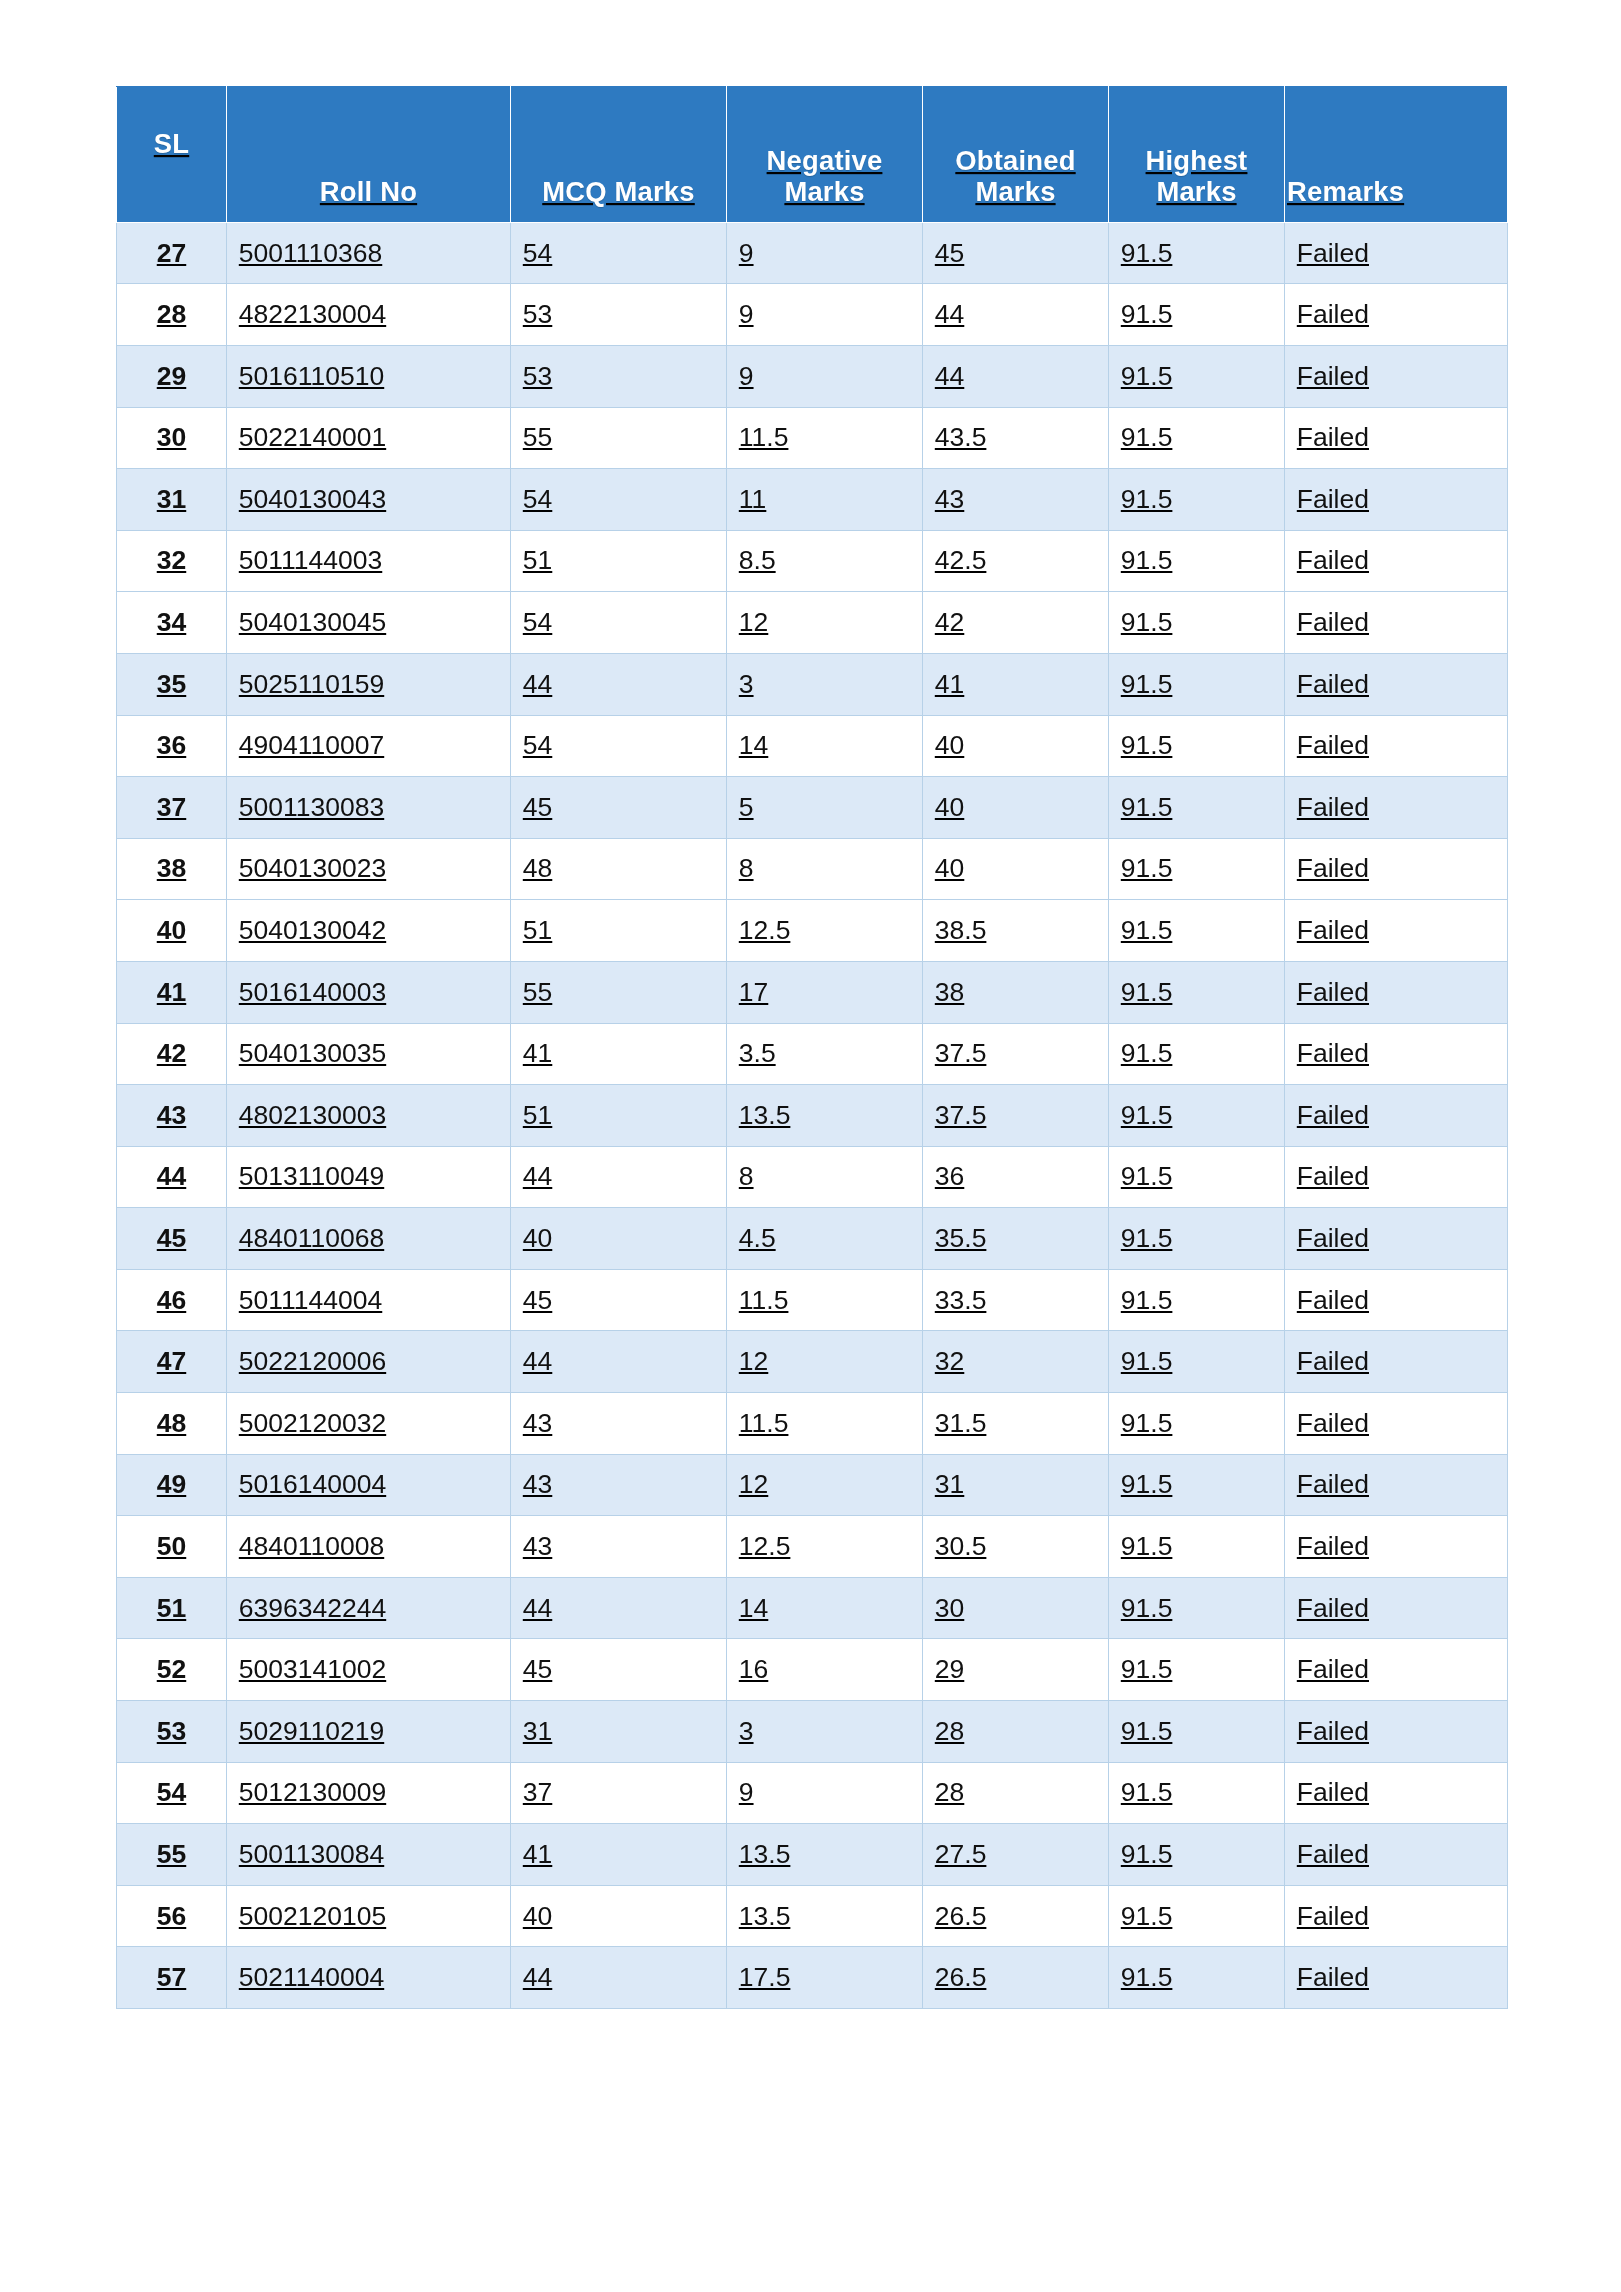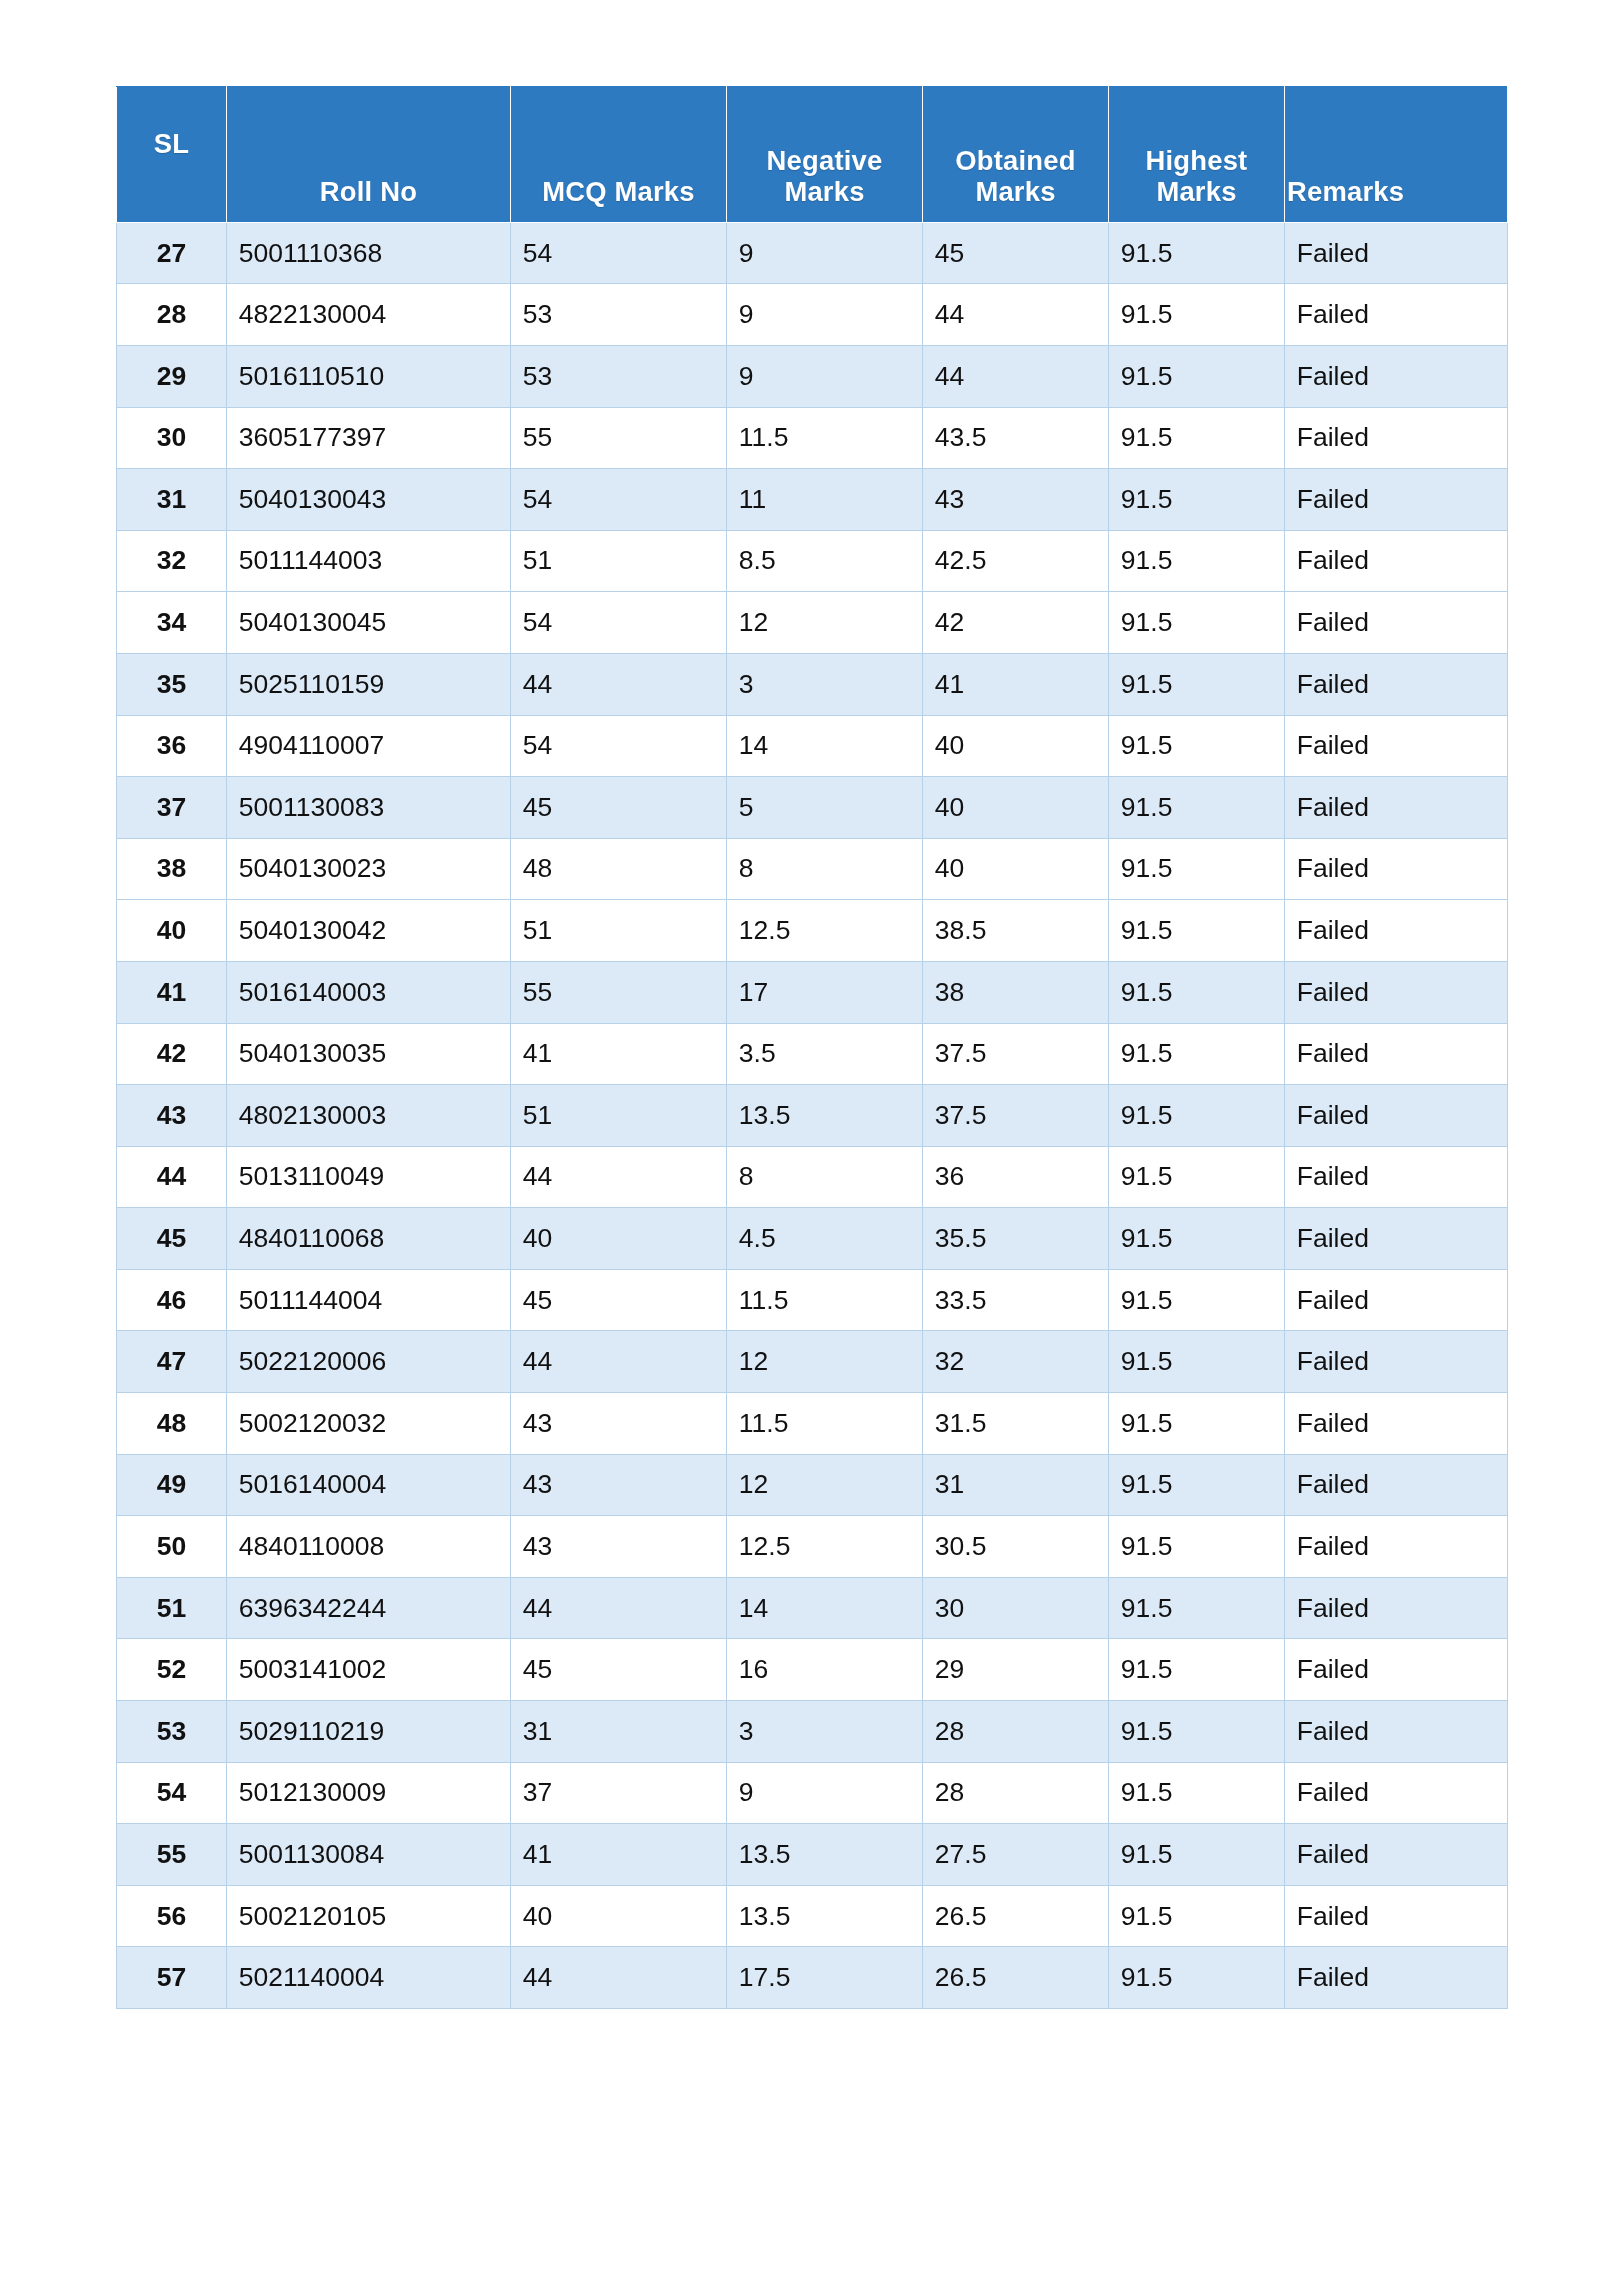--- a/index.html
+++ b/index.html
@@ -18,20 +18,21 @@
     width: 1621px;
     height: 2293px;
     background: #ffffff;
     box-sizing: border-box;
   }
   .table-wrap {
     position: absolute;
     left: 116px;
     top: 86px;
     width: 1144px;
+    text-decoration: underline;
   }
   table.results {
     border-collapse: collapse;
     width: 1392px;
     table-layout: fixed;
   }
   table.results col.c-sl       { width: 110px; }
   table.results col.c-roll     { width: 284px; }
   table.results col.c-mcq      { width: 216px; }
   table.results col.c-neg      { width: 196px; }
@@ -135,21 +136,21 @@
             <td class="sl">29</td>
             <td class="txt">5016110510</td>
             <td class="txt">53</td>
             <td class="txt">9</td>
             <td class="txt">44</td>
             <td class="txt">91.5</td>
             <td class="txt">Failed</td>
           </tr>
           <tr>
             <td class="sl">30</td>
-            <td class="txt">3605177397</td>
+            <td class="txt">5022140001</td>
             <td class="txt">55</td>
             <td class="txt">11.5</td>
             <td class="txt">43.5</td>
             <td class="txt">91.5</td>
             <td class="txt">Failed</td>
           </tr>
           <tr class="alt">
             <td class="sl">31</td>
             <td class="txt">5040130043</td>
             <td class="txt">54</td>

